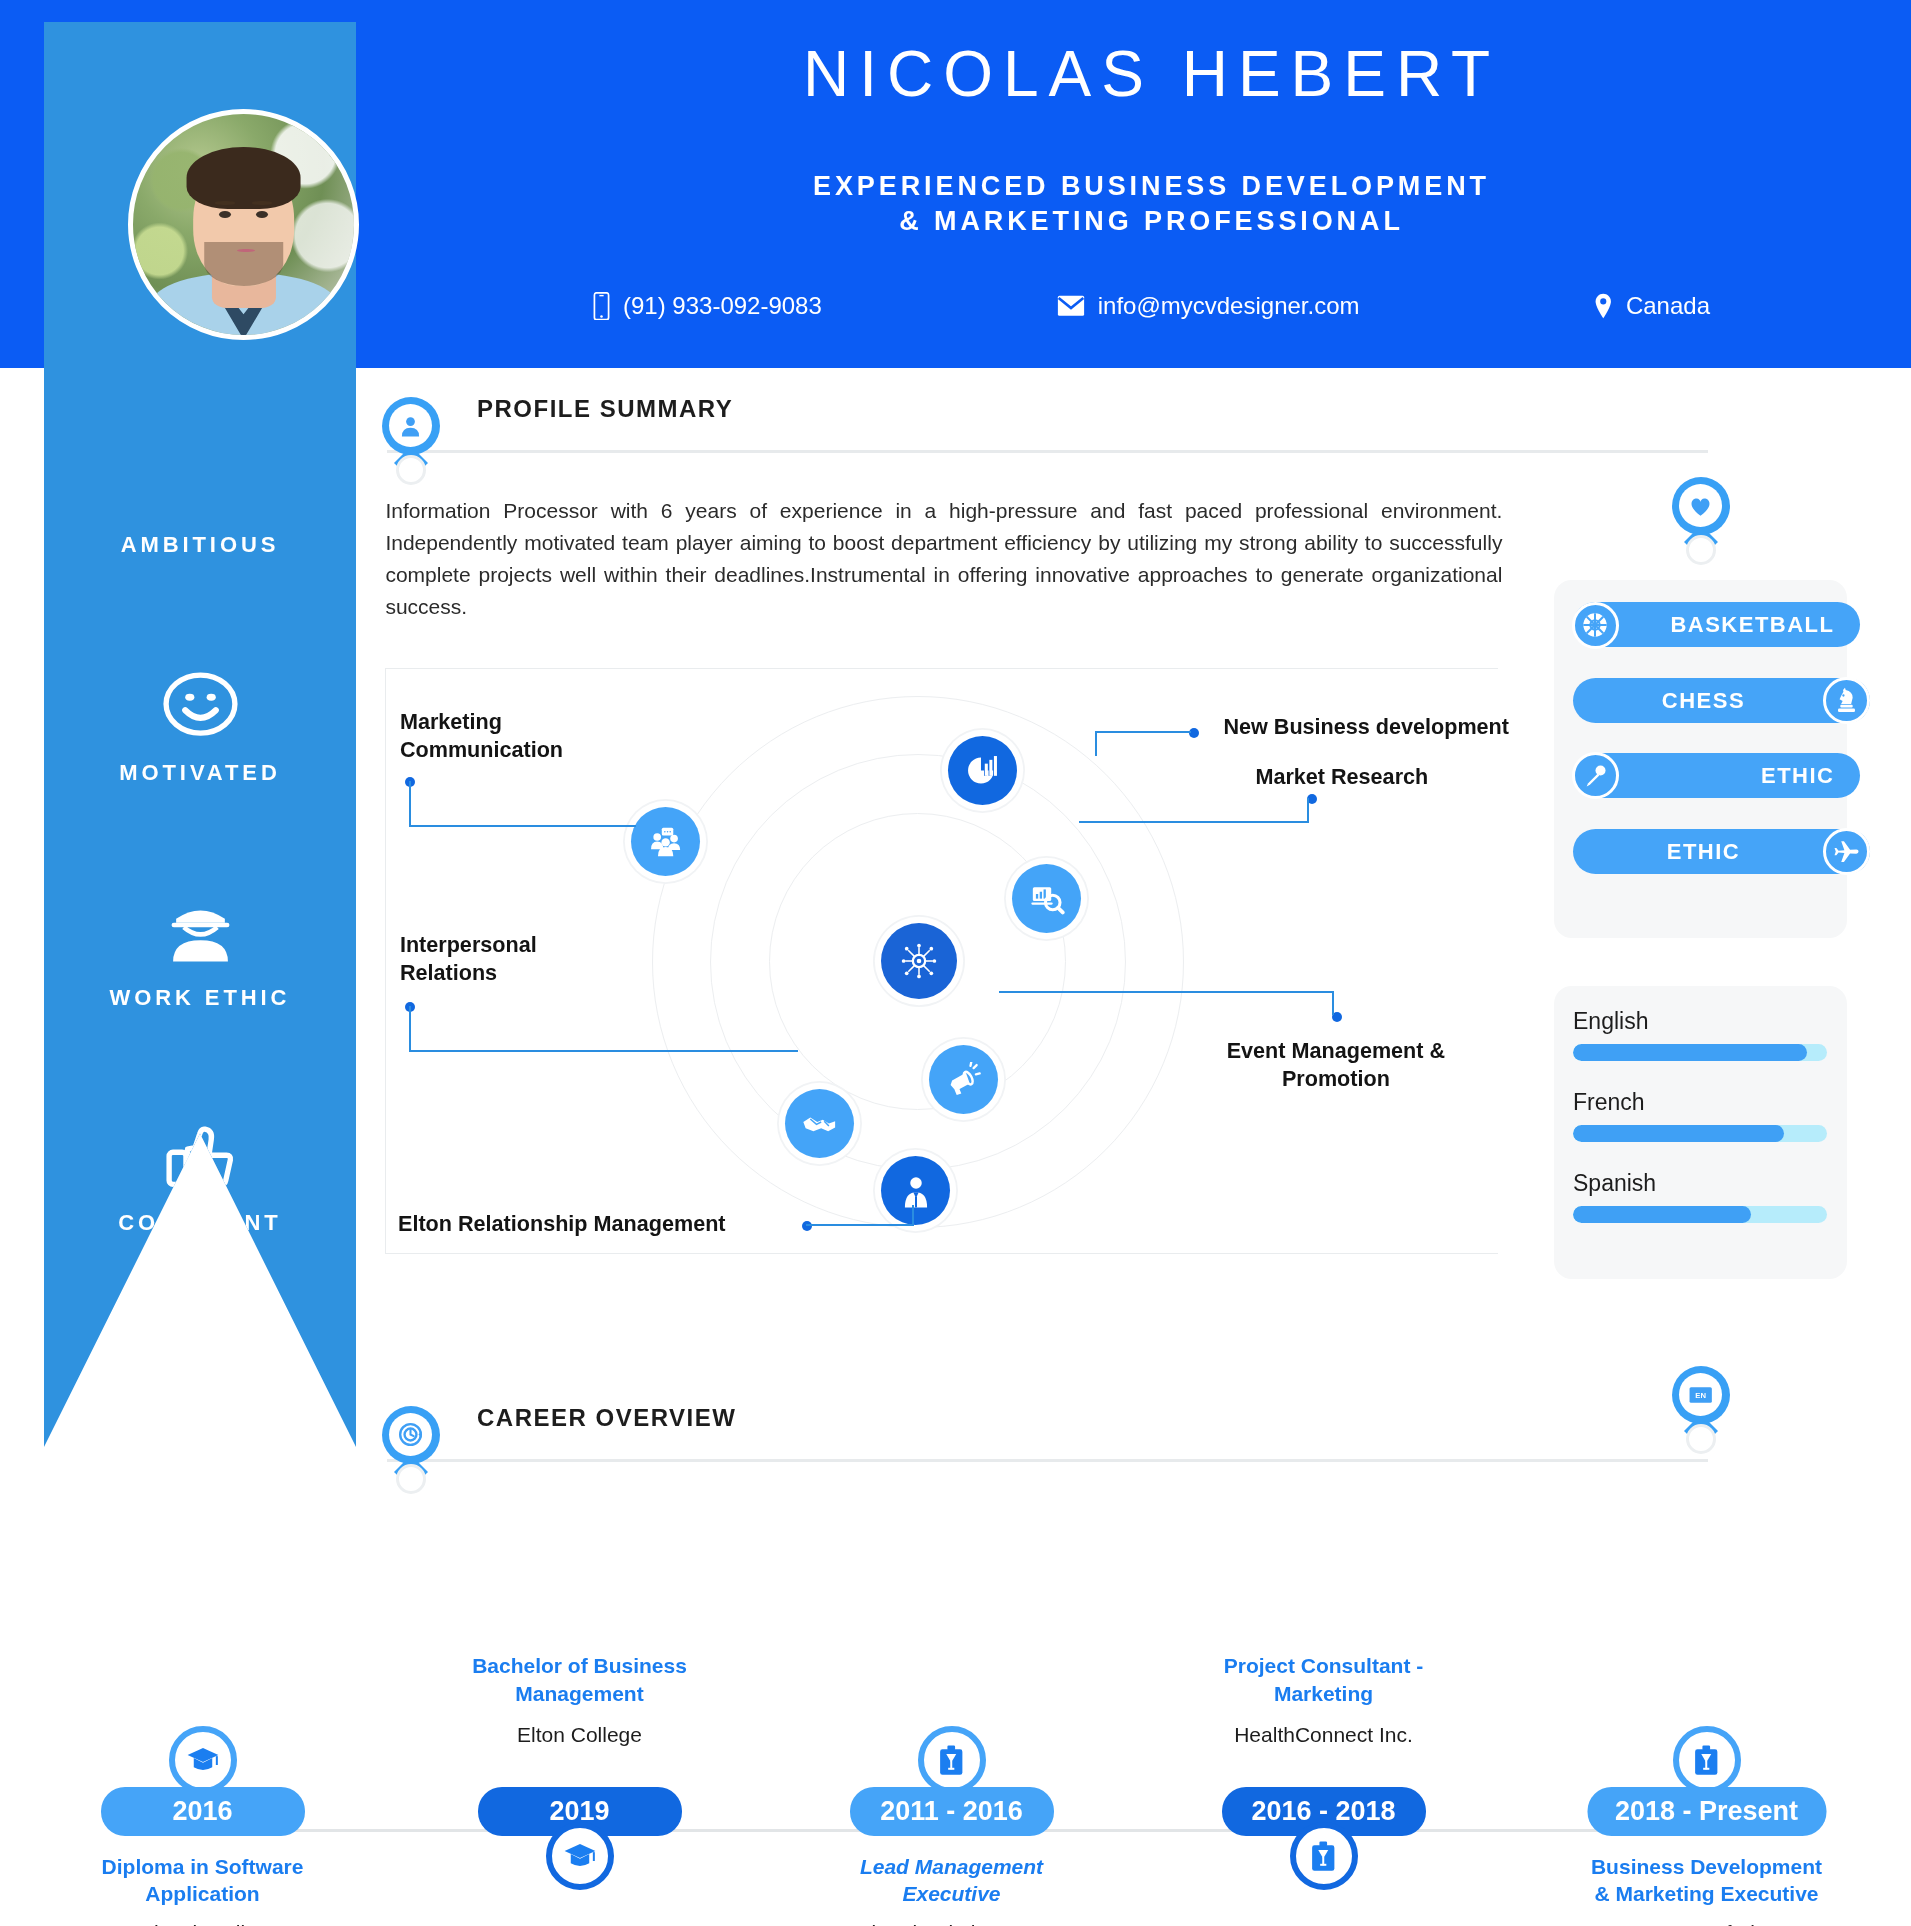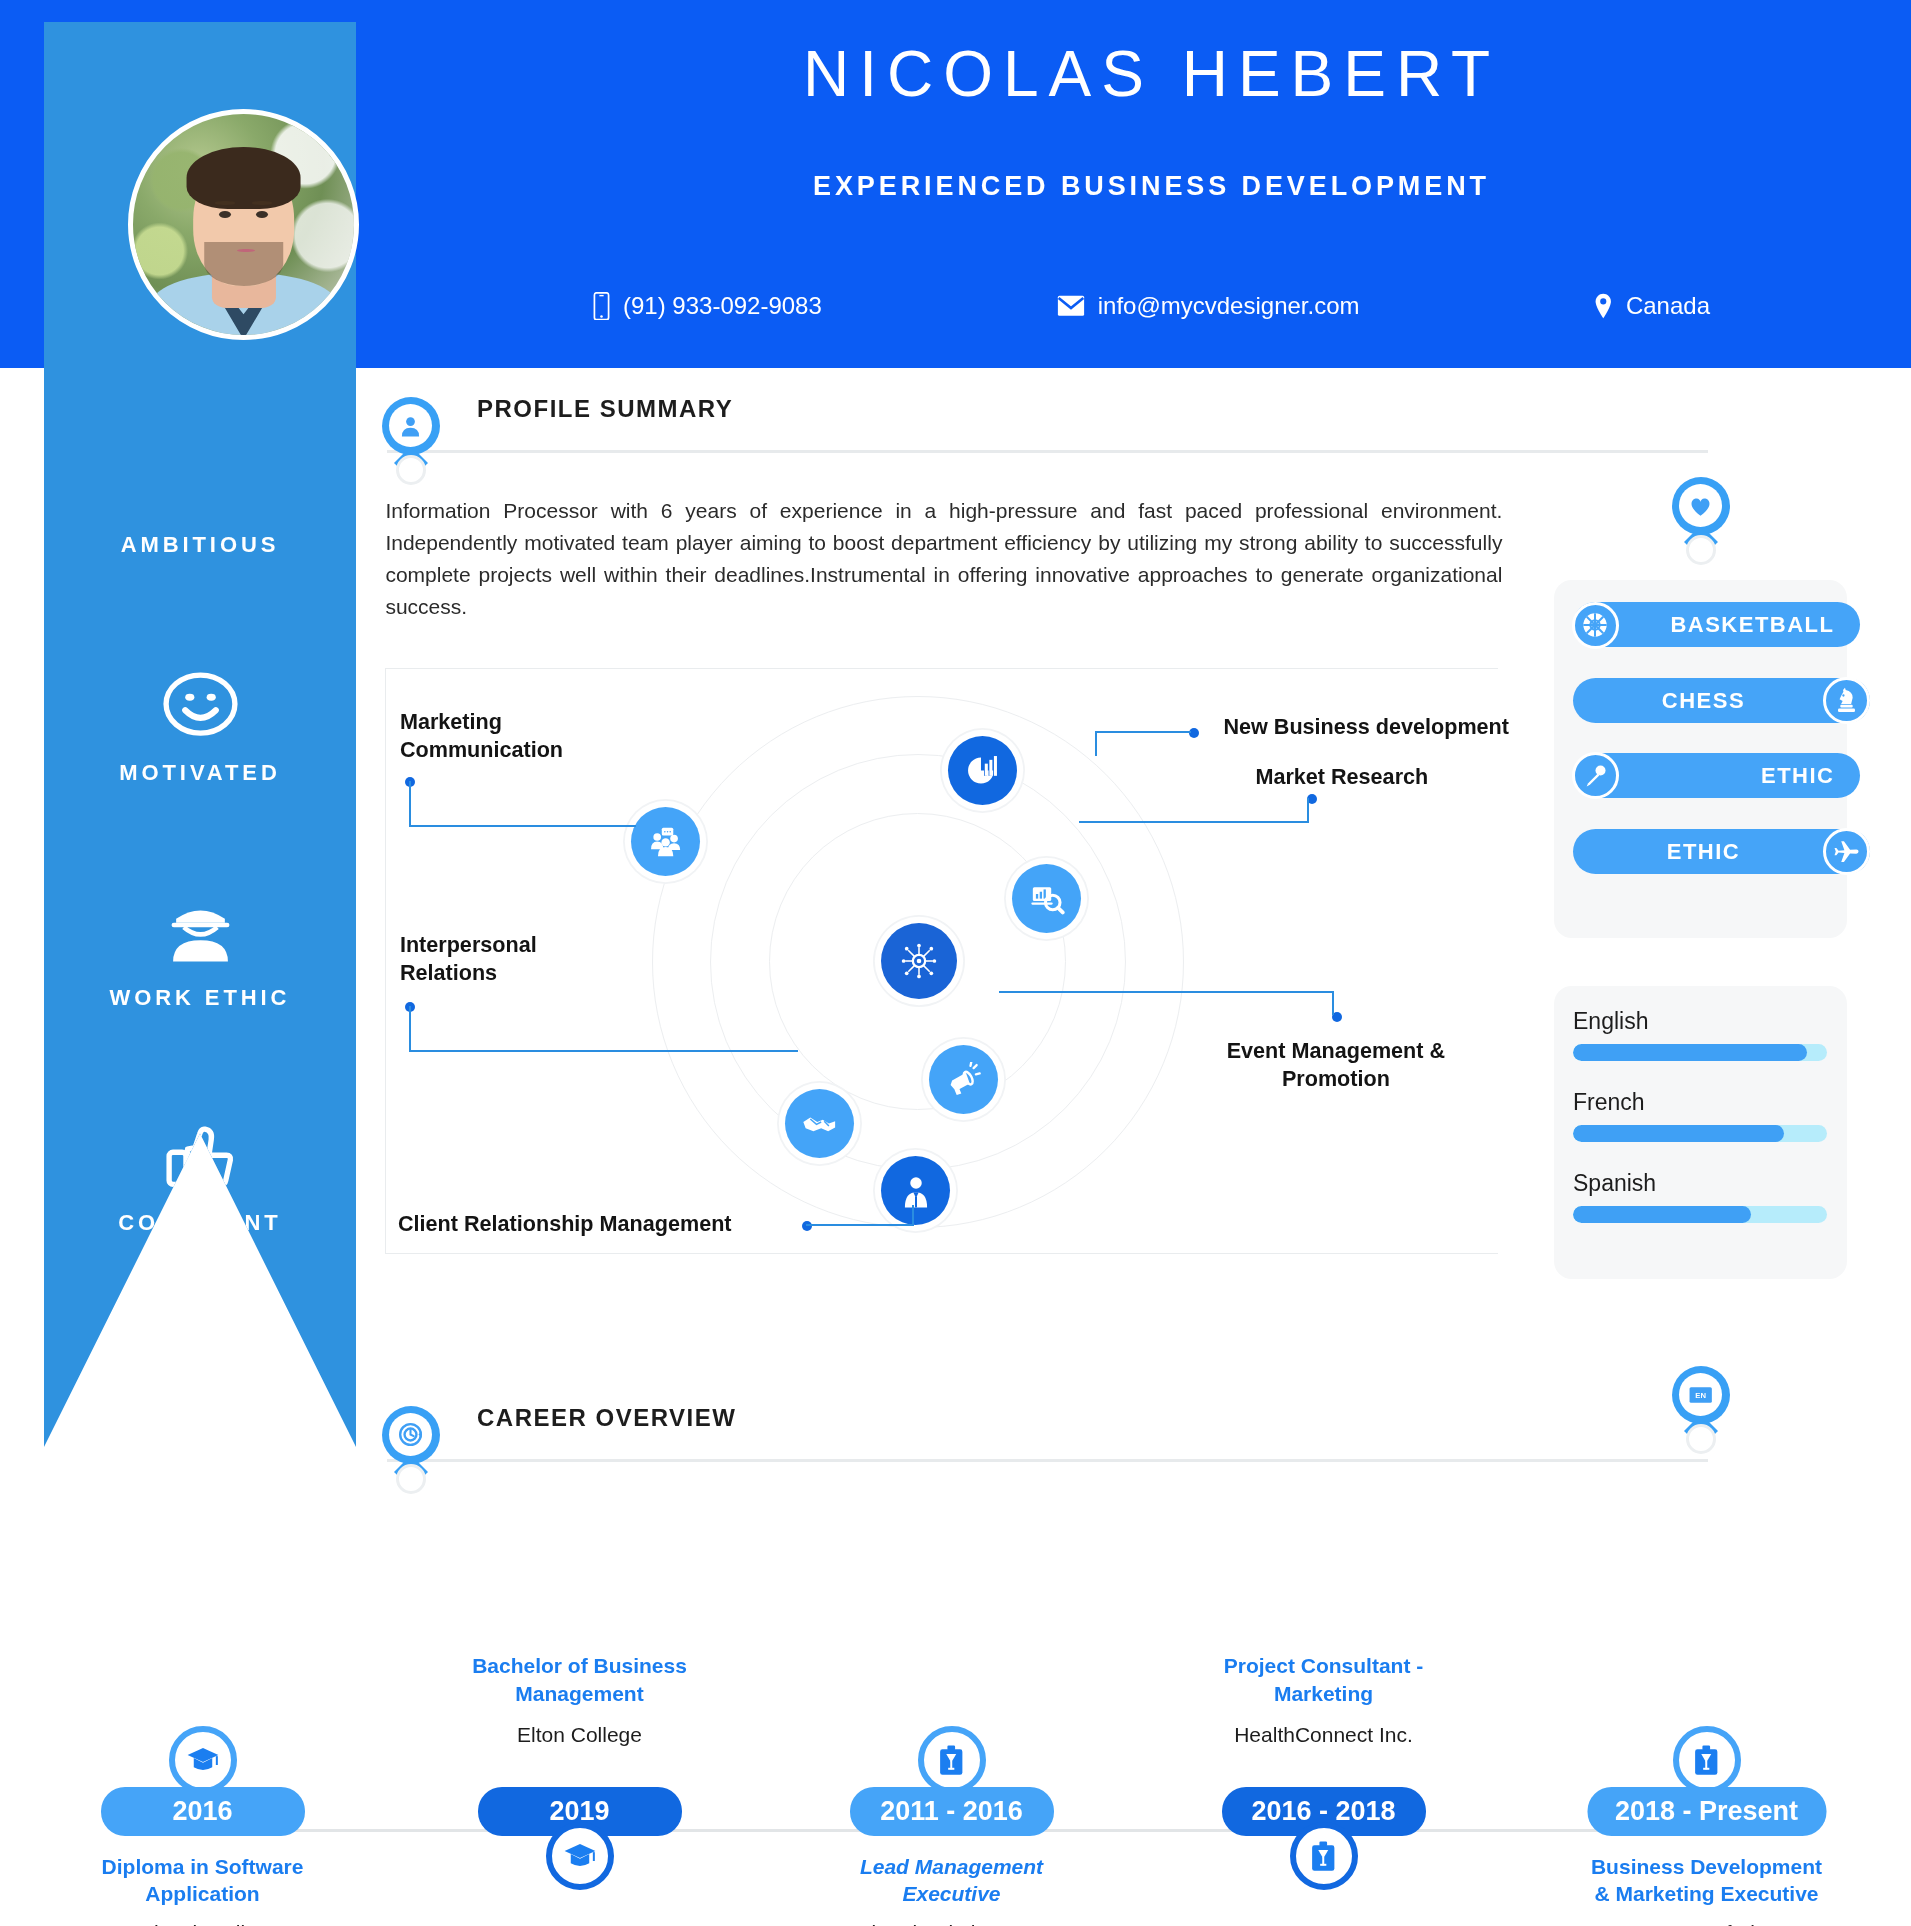--- a/index.html
+++ b/index.html
@@ -185,20 +185,21 @@
 <body>
 
 <div class="root">
 
   <div class="header-band"></div>
 
   <div class="name">NICOLAS HEBERT</div>
 
   <div class="subtitle">
     <div>EXPERIENCED BUSINESS DEVELOPMENT</div>
+    <div>&amp; MARKETING PROFESSIONAL</div>
   </div>
 
   <div class="contact-row">
     <div class="contact-item">
       <span>
         <svg width="17" height="28.5" viewBox="0 0 24 40">
             <rect x="2" y="1" width="20" height="38" rx="3" fill="none" stroke="#fff" stroke-width="2.4"></rect>
             <rect x="9" y="4" width="6" height="2" fill="#fff"></rect>
             <circle cx="12" cy="34.5" r="1.8" fill="#fff"></circle>
           </svg>
@@ -429,21 +430,21 @@
       <div class="lead" style="left:23px;top:381px;width:389px;height:1.9px;"></div>
 
       <div class="node dark" style="left:495px;top:487px;">
         <svg width="36" height="36" viewBox="0 0 47 47">
           <circle cx="23.5" cy="13" r="7.5" fill="#fff"></circle>
           <path d="M9 45 Q9 25 23.5 25 Q38 25 38 45 Z" fill="#fff"></path>
           <path d="M20 25 L23.5 33 L27 25 Z" fill="#1168e0"></path>
           <rect x="22.2" y="31" width="2.6" height="14" fill="#1168e0"></rect>
         </svg>
       </div>
-      <div class="skill-label" style="left:11.6px;top:541px;width:462px;">Client Relationship Management</div>
+      <div class="skill-label" style="left:11.6px;top:541px;width:462px;">Elton Relationship Management</div>
       <div class="dotm" style="left:416px;top:552px;"></div>
       <div class="lead" style="left:420px;top:555px;width:108px;height:1.9px;"></div>
       <div class="lead" style="left:526px;top:536px;width:1.9px;height:21px;"></div>
     </div>
 
     <div class="sec-head" style="top:1032px;">
       <div class="pin" style="left:11.6px;top:6.2px;">
         <div class="bubble"></div>
         <div class="inner">
           <svg width="27" height="27" viewBox="0 0 34 34">

